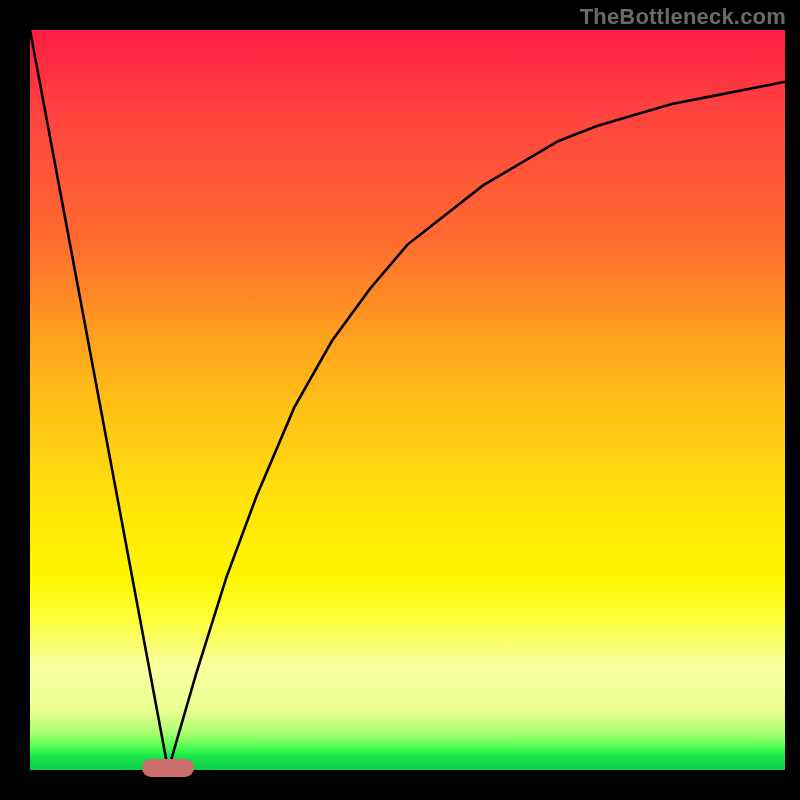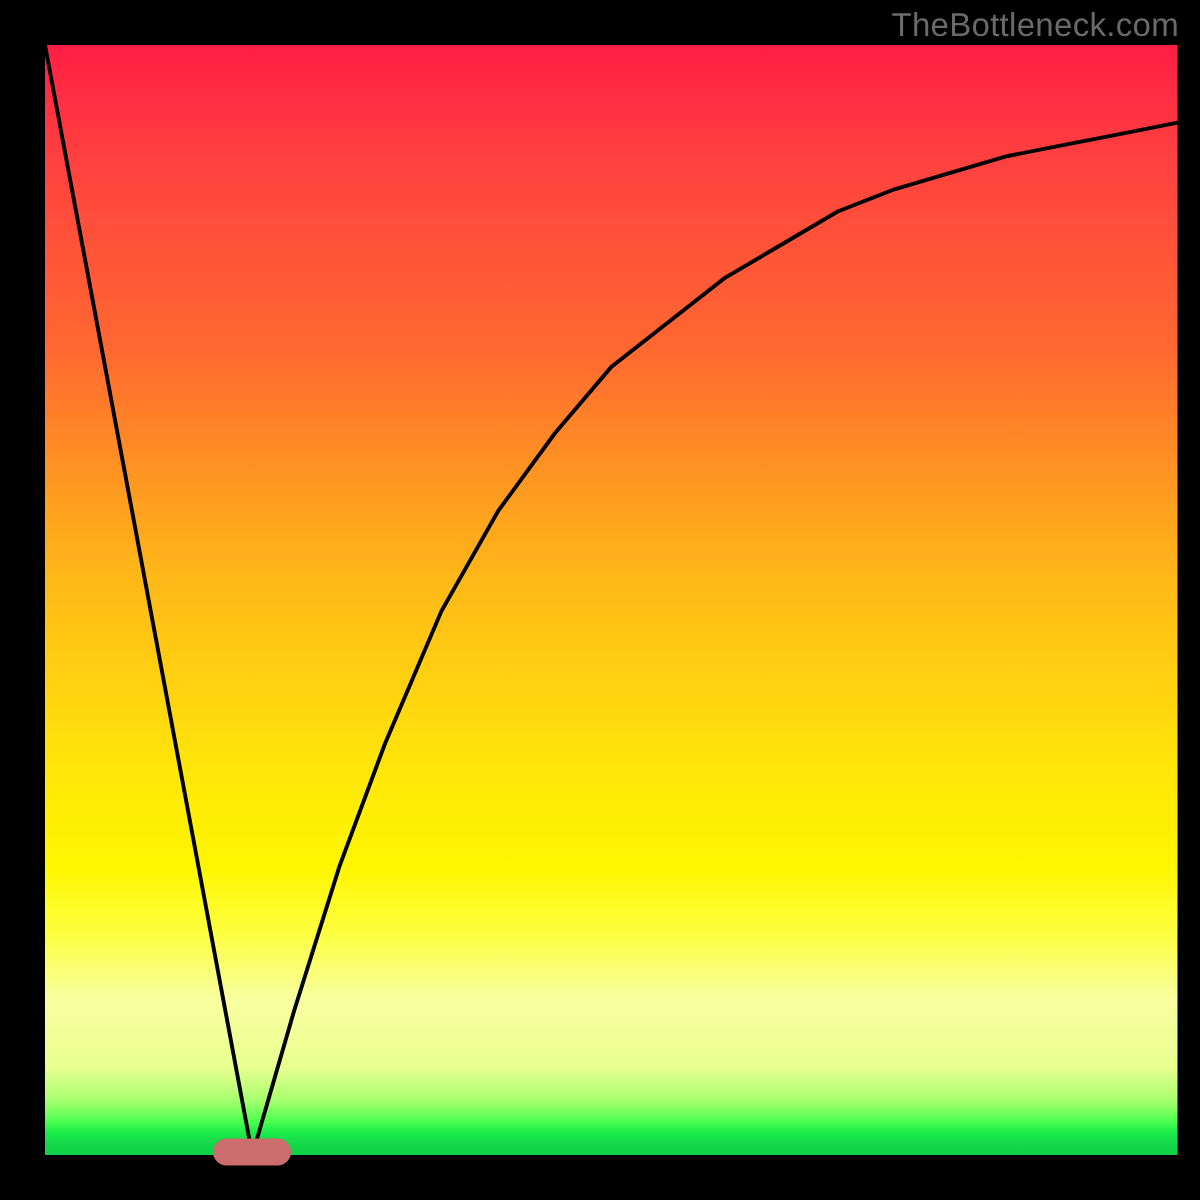--- a/index.html
+++ b/index.html
@@ -43,21 +43,21 @@
       #14d84a 99%,
       #10d047 100%
     );
   }
   .watermark {
     position: absolute;
     top: 4px;
     right: 14px;
     color: #6a6a6a;
     font-size: 22px;
-    font-weight: 400;
+    font-weight: 700;
     letter-spacing: 0.2px;
     pointer-events: none;
     user-select: none;
     margin-left: 20px;
   }
   svg.curves {
     position: absolute;
     left: 0;
     top: 0;
     width: 755px;

